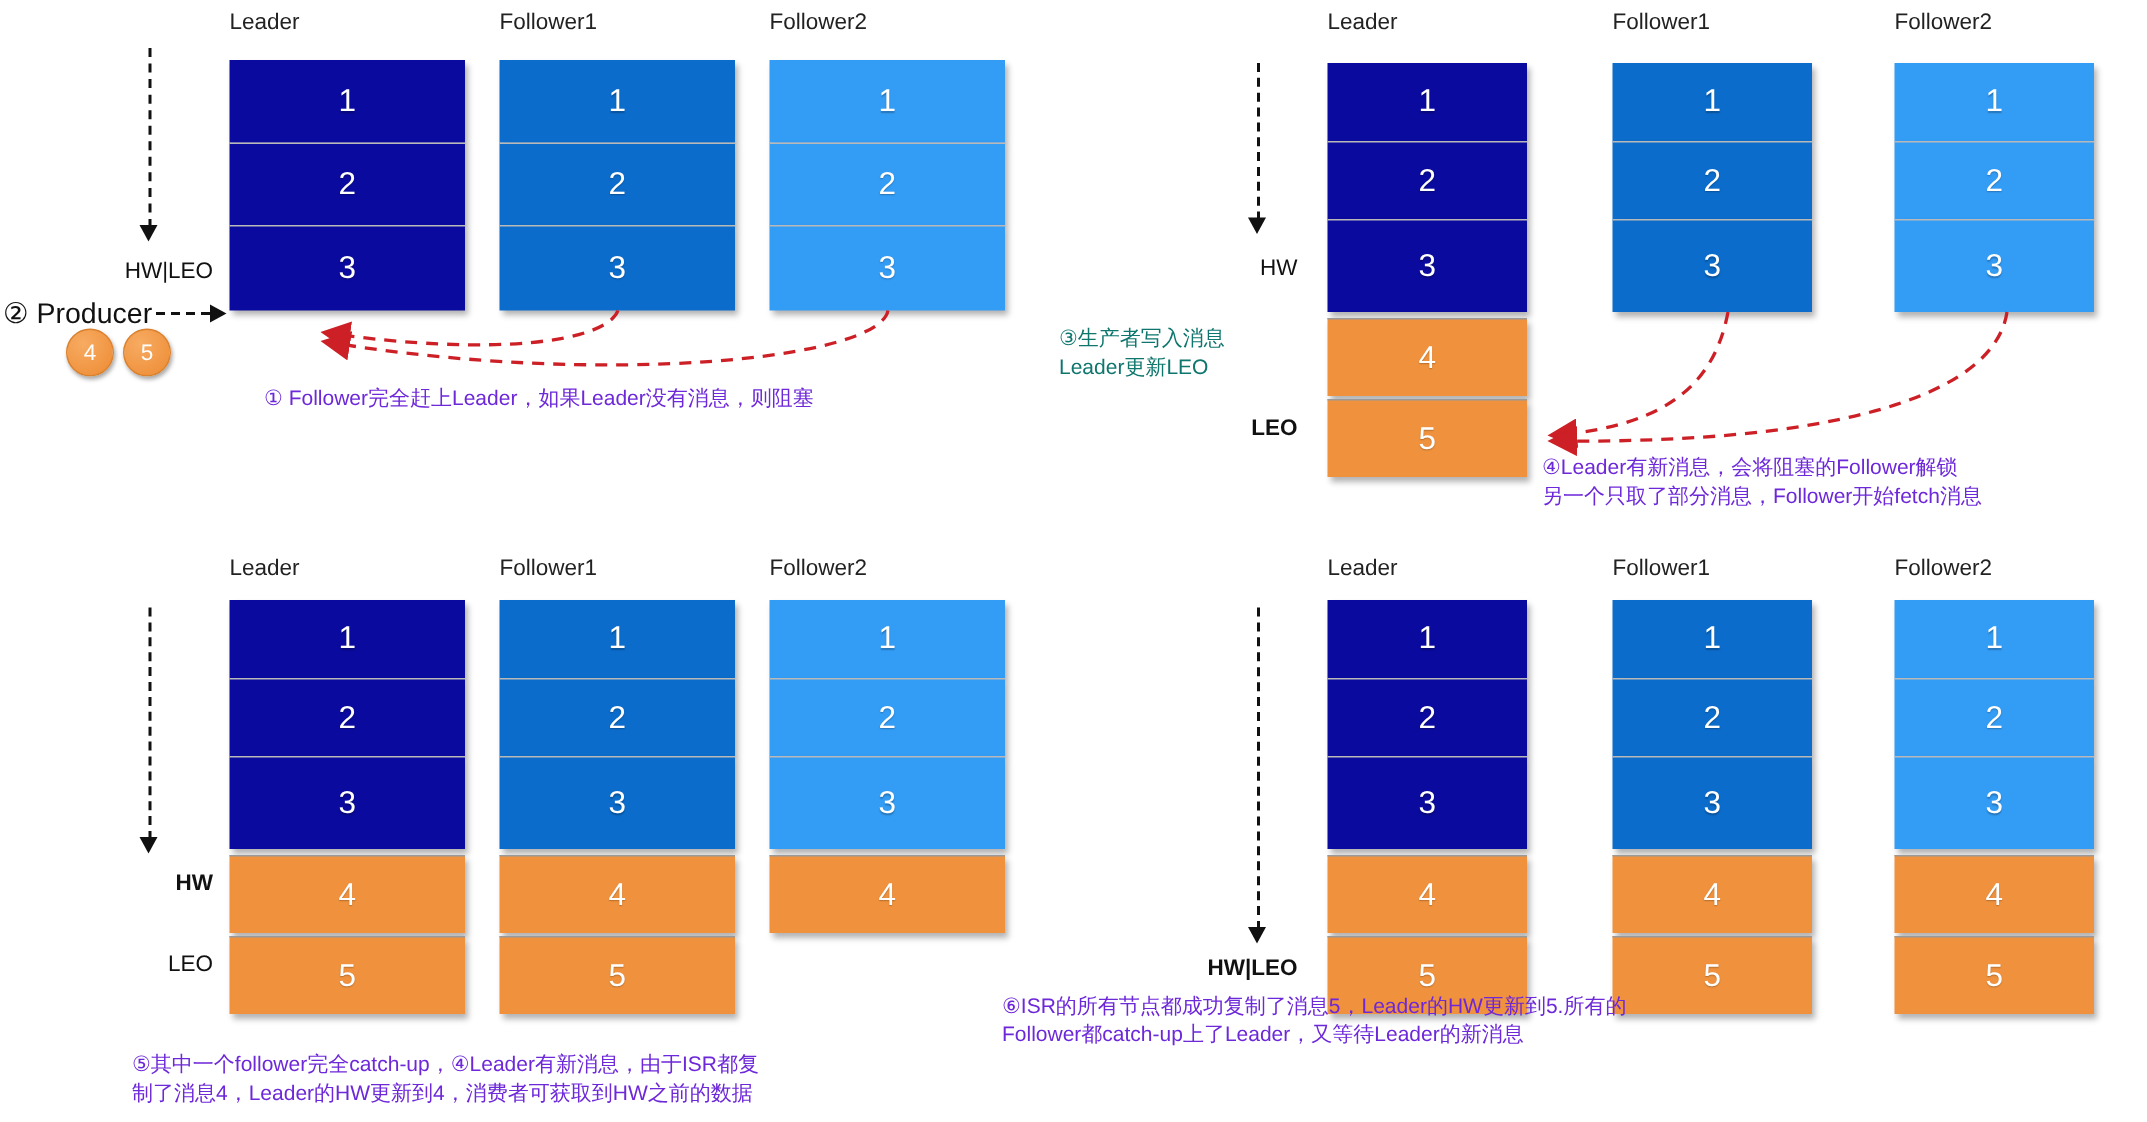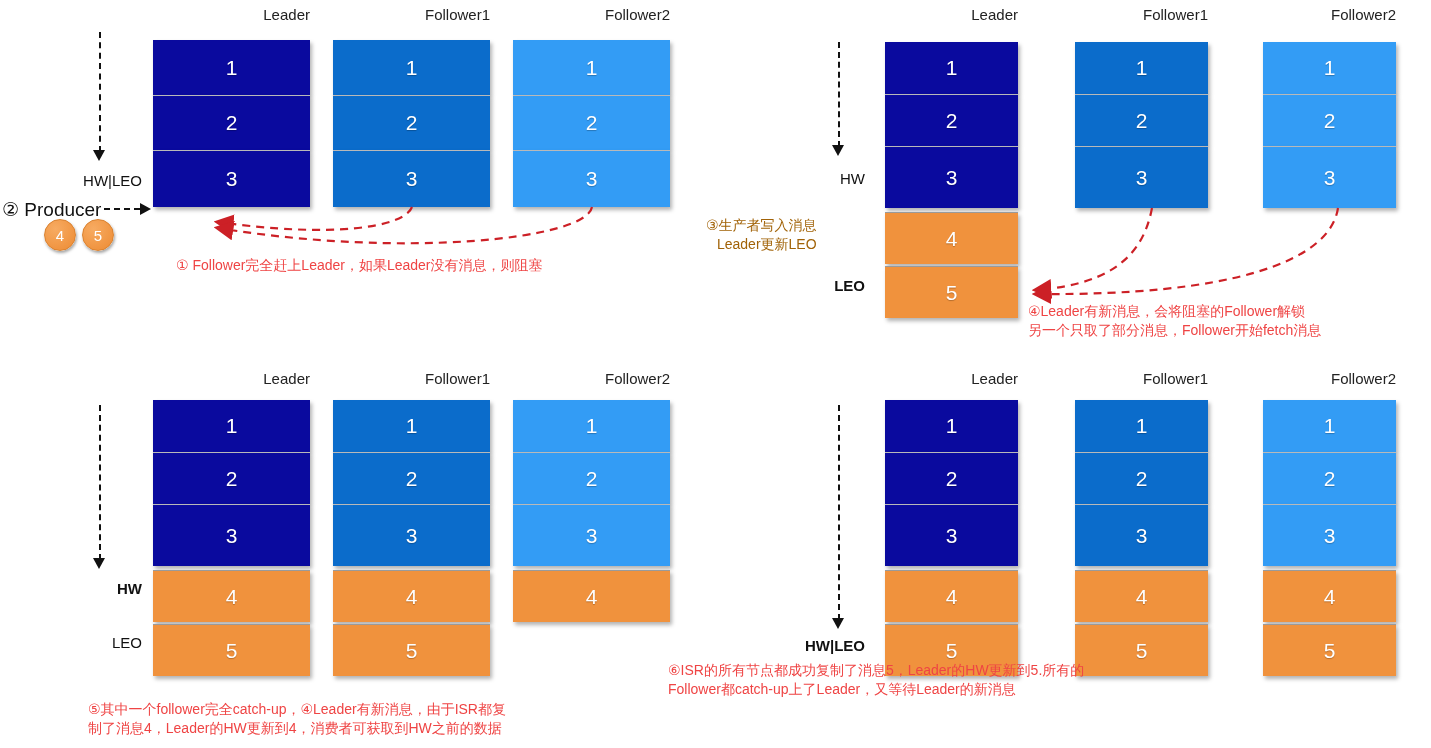--- a/index.html
+++ b/index.html
@@ -5,21 +5,21 @@
   html,body{margin:0;padding:0;background:#ffffff;}
   body{
     width:1431px;height:748px;position:relative;overflow:hidden;
     font-family:"Liberation Sans","DejaVu Sans",sans-serif;
     color:#1a1a1a;
   }
   .panel{position:absolute;}
 
   
   .col-head{
-    position:absolute;text-align:right;font-size:15px;color:#222;
+    position:absolute;text-align:left;font-size:15px;color:#222;
     white-space:nowrap;
   }
 
   
   .blk{
     position:absolute;box-sizing:border-box;
     display:flex;align-items:center;justify-content:center;
     color:#ffffff;font-size:21px;
     border-top:1px solid #b9b9b9;
     box-shadow:2px 3px 4px rgba(0,0,0,.30);
@@ -50,24 +50,24 @@
   .badge{
     position:absolute;width:30px;height:30px;border-radius:50%;
     background:radial-gradient(circle at 35% 30%,#f7ab62,#ed8b33);
     border:1px solid #d9812f;
     display:flex;align-items:center;justify-content:center;
     color:#fff;font-size:15px;
     box-shadow:1px 2px 3px rgba(0,0,0,.35);
   }
 
   
-  .caption{position:absolute;font-size:14px;line-height:19px;color:#ef4444;white-space:pre;}
-
-  
-  .note{position:absolute;font-size:14px;line-height:19px;color:#a16207;white-space:pre;text-align:right;}
+  .caption{position:absolute;font-size:14px;line-height:19px;color:#6d28d9;white-space:pre;}
+
+  
+  .note{position:absolute;font-size:14px;line-height:19px;color:#0f766e;white-space:pre;text-align:left;}
 
   svg.arrows{position:absolute;left:0;top:0;pointer-events:none;}
 </style>
 </head>
 <body>
 
 <div class="panel">
 
   <div class="col-head" style="left:153px;top:6px;width:157px;">Leader</div>
   <div class="col-head" style="left:333px;top:6px;width:157px;">Follower1</div>

